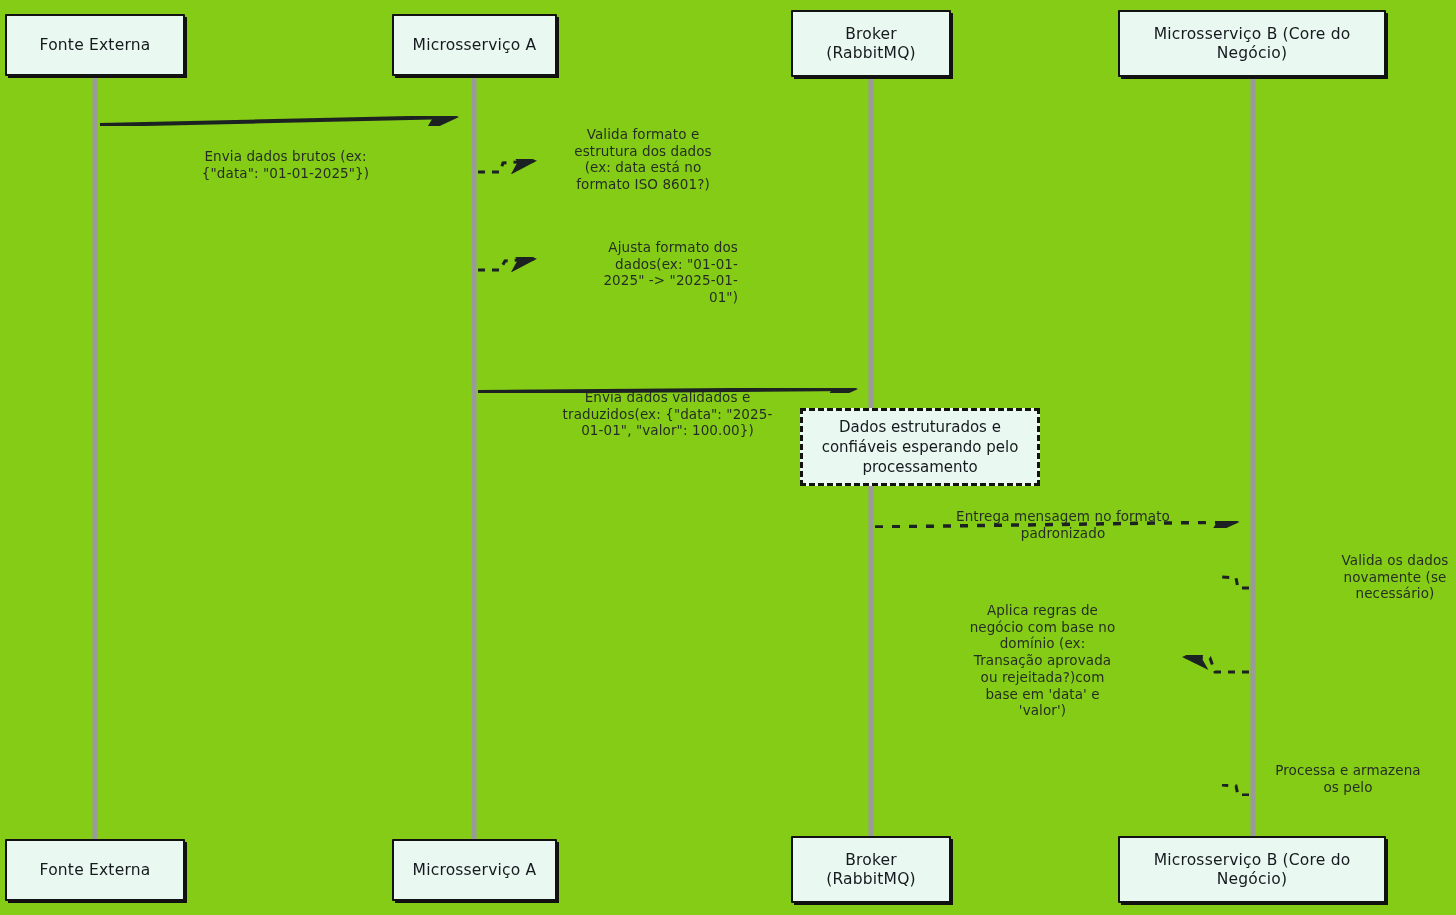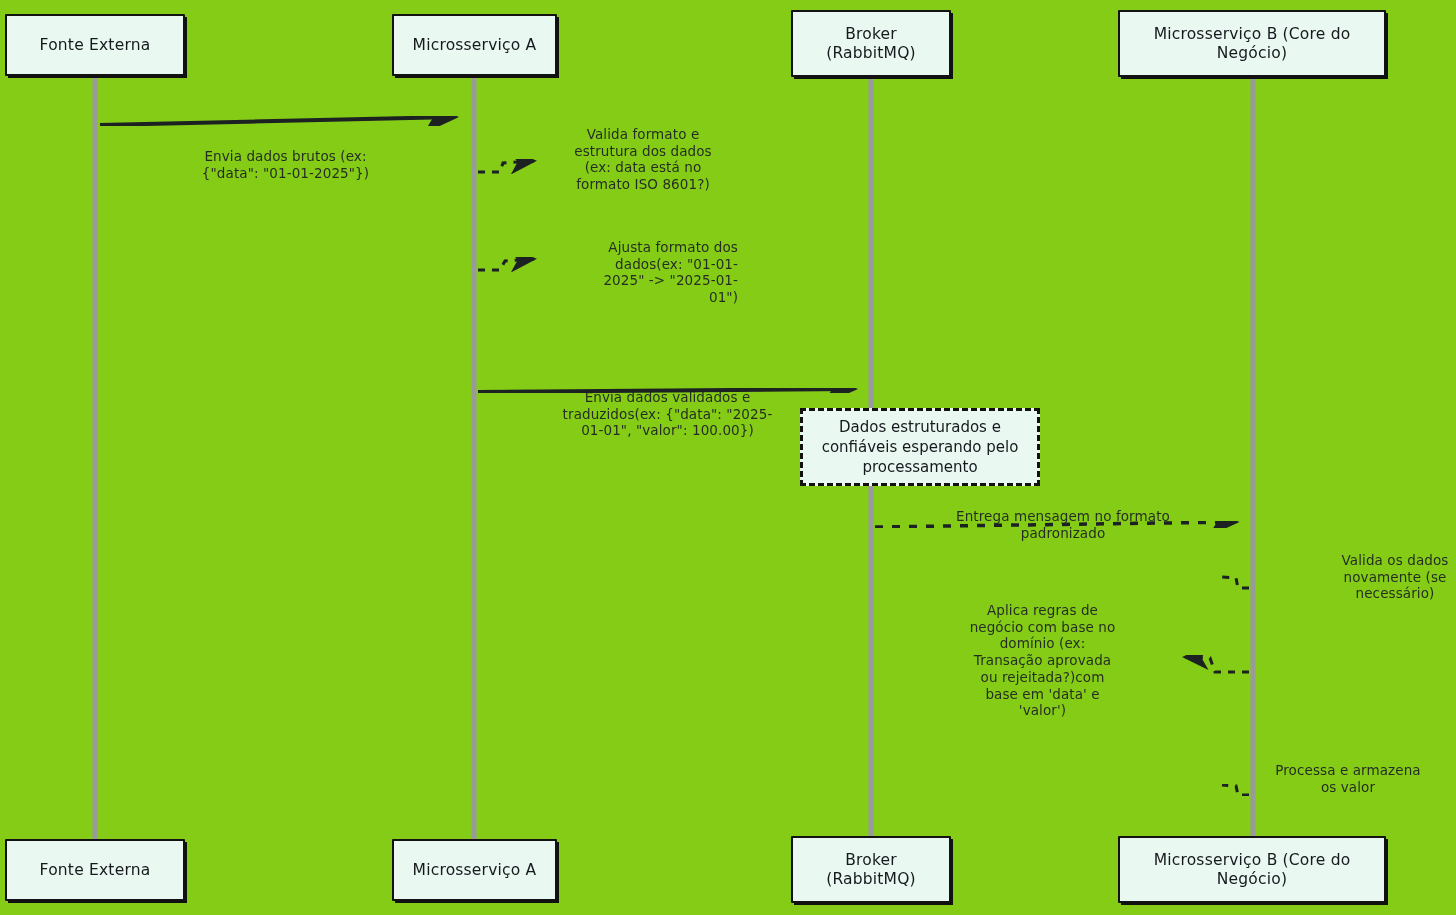--- a/index.html
+++ b/index.html
@@ -190,19 +190,19 @@
 
   <div class="mlabel" style="left:950px; top:602px; width:185px;">Aplica regras de
 negócio com base no
 domínio (ex:
 Transação aprovada
 ou rejeitada?)com
 base em 'data' e
 'valor')</div>
 
   <div class="mlabel" style="left:1258px; top:762px; width:180px;">Processa e armazena
-os valor</div>
+os pelo</div>
 
   <div class="note" style="left:800px; top:408px; width:240px; height:78px;">
     <span>Dados estruturados e confiáveis esperando pelo processamento</span>
   </div>
 
 </div>
 
 </body></html>

